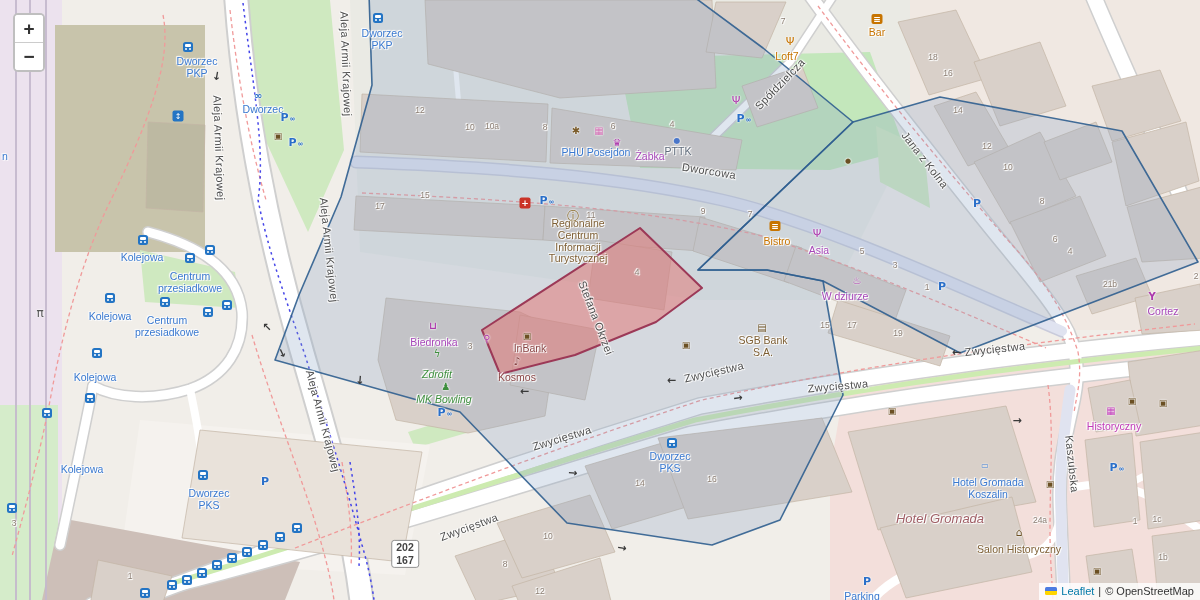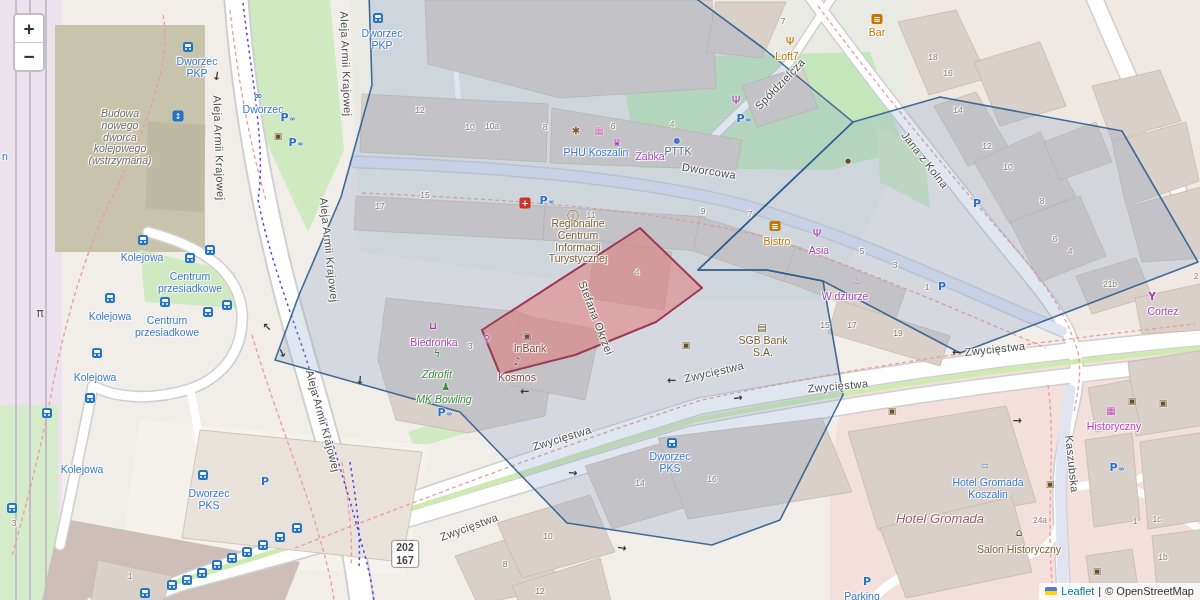--- a/index.html
+++ b/index.html
@@ -181,21 +181,21 @@
       <div class="lbl street" style="left: 562px; top: 438px; transform: translate(-50%, -50%) rotate(-17deg);">Zwycięstwa</div>
       <div class="lbl street" style="left: 714px; top: 372px; transform: translate(-50%, -50%) rotate(-13deg);">Zwycięstwa</div>
       <div class="lbl street" style="left: 838px; top: 386px; transform: translate(-50%, -50%) rotate(-5deg);">Zwycięstwa</div>
       <div class="lbl street" style="left: 995px; top: 349px; transform: translate(-50%, -50%) rotate(-6deg);">Zwycięstwa</div>
       <div class="lbl street" style="left: 469px; top: 527px; transform: translate(-50%, -50%) rotate(-20deg);">Zwycięstwa</div>
       <div class="lbl poi" style="left: 197px; top: 68px; color: rgb(57, 120, 207); transform: translate(-50%, -50%);">Dworzec
 PKP</div>
       <div class="lbl poi" style="left: 382px; top: 40px; color: rgb(57, 120, 207); transform: translate(-50%, -50%);">Dworzec
 PKP</div>
       <div class="lbl poi" style="left: 263px; top: 110px; color: rgb(57, 120, 207); transform: translate(-50%, -50%);">Dworzec</div>
-      <div class="lbl poi" style="left: 596px; top: 153px; color: rgb(57, 120, 207); transform: translate(-50%, -50%);">PHU Koszalin</div>
+      <div class="lbl poi" style="left: 596px; top: 153px; color: rgb(57, 120, 207); transform: translate(-50%, -50%);">PHU Posejdon</div>
       <div class="lbl poi" style="left: 650px; top: 157px; color: rgb(166, 70, 184); transform: translate(-50%, -50%);">Żabka</div>
       <div class="lbl poi" style="left: 678px; top: 152px; color: rgb(95, 107, 122); transform: translate(-50%, -50%);">PTTK</div>
       <div class="lbl poi" style="left: 787px; top: 57px; color: rgb(199, 116, 0); transform: translate(-50%, -50%);">Loft7</div>
       <div class="lbl poi" style="left: 877px; top: 33px; color: rgb(199, 116, 0); transform: translate(-50%, -50%);">Bar</div>
       <div class="lbl poi" style="left: 142px; top: 258px; color: rgb(57, 120, 207); transform: translate(-50%, -50%);">Kolejowa</div>
       <div class="lbl poi" style="left: 190px; top: 283px; color: rgb(57, 120, 207); transform: translate(-50%, -50%);">Centrum
 przesiadkowe</div>
       <div class="lbl poi" style="left: 110px; top: 317px; color: rgb(57, 120, 207); transform: translate(-50%, -50%);">Kolejowa</div>
       <div class="lbl poi" style="left: 167px; top: 327px; color: rgb(57, 120, 207); transform: translate(-50%, -50%);">Centrum
 przesiadkowe</div>
@@ -220,25 +220,20 @@
 Turystycznej</div>
       <div class="lbl poi" style="left: 777px; top: 242px; color: rgb(199, 116, 0); transform: translate(-50%, -50%);">Bistro</div>
       <div class="lbl poi" style="left: 819px; top: 251px; color: rgb(166, 70, 184); transform: translate(-50%, -50%);">Asia</div>
       <div class="lbl poi" style="left: 845px; top: 297px; color: rgb(166, 70, 184); transform: translate(-50%, -50%);">W dziurze</div>
       <div class="lbl poi" style="left: 763px; top: 347px; color: rgb(125, 94, 51); transform: translate(-50%, -50%);">SGB Bank
 S.A.</div>
       <div class="lbl poi" style="left: 1163px; top: 312px; color: rgb(166, 70, 184); transform: translate(-50%, -50%);">Cortez</div>
       <div class="lbl poi" style="left: 1114px; top: 427px; color: rgb(192, 58, 184); transform: translate(-50%, -50%);">Historyczny</div>
       <div class="lbl poi" style="left: 940px; top: 519px; color: rgb(160, 95, 102); font-size: 13px; font-style: italic; transform: translate(-50%, -50%);">Hotel Gromada</div>
       <div class="lbl poi" style="left: 1019px; top: 550px; color: rgb(125, 94, 51); transform: translate(-50%, -50%);">Salon Historyczny</div>
-      <div class="lbl poi" style="left: 120px; top: 137px; color: rgb(111, 111, 111); font-style: italic; transform: translate(-50%, -50%);">Budowa
-nowego
-dworca
-kolejowego
-(wstrzymana)</div>
       <div class="lbl hn" style="left: 420px; top: 111px; transform: translate(-50%, -50%);">12</div>
       <div class="lbl hn" style="left: 470px; top: 128px; transform: translate(-50%, -50%);">10</div>
       <div class="lbl hn" style="left: 492px; top: 127px; transform: translate(-50%, -50%);">10a</div>
       <div class="lbl hn" style="left: 545px; top: 128px; transform: translate(-50%, -50%);">8</div>
       <div class="lbl hn" style="left: 613px; top: 127px; transform: translate(-50%, -50%);">6</div>
       <div class="lbl hn" style="left: 672px; top: 125px; transform: translate(-50%, -50%);">4</div>
       <div class="lbl hn" style="left: 783px; top: 22px; transform: translate(-50%, -50%);">7</div>
       <div class="lbl hn" style="left: 380px; top: 207px; transform: translate(-50%, -50%);">17</div>
       <div class="lbl hn" style="left: 425px; top: 196px; transform: translate(-50%, -50%);">15</div>
       <div class="lbl hn" style="left: 591px; top: 216px; transform: translate(-50%, -50%);">11</div>

